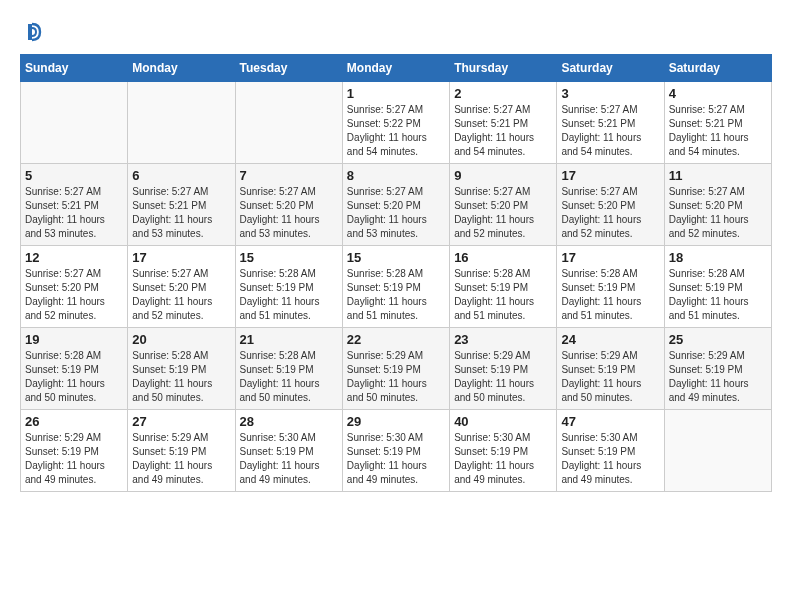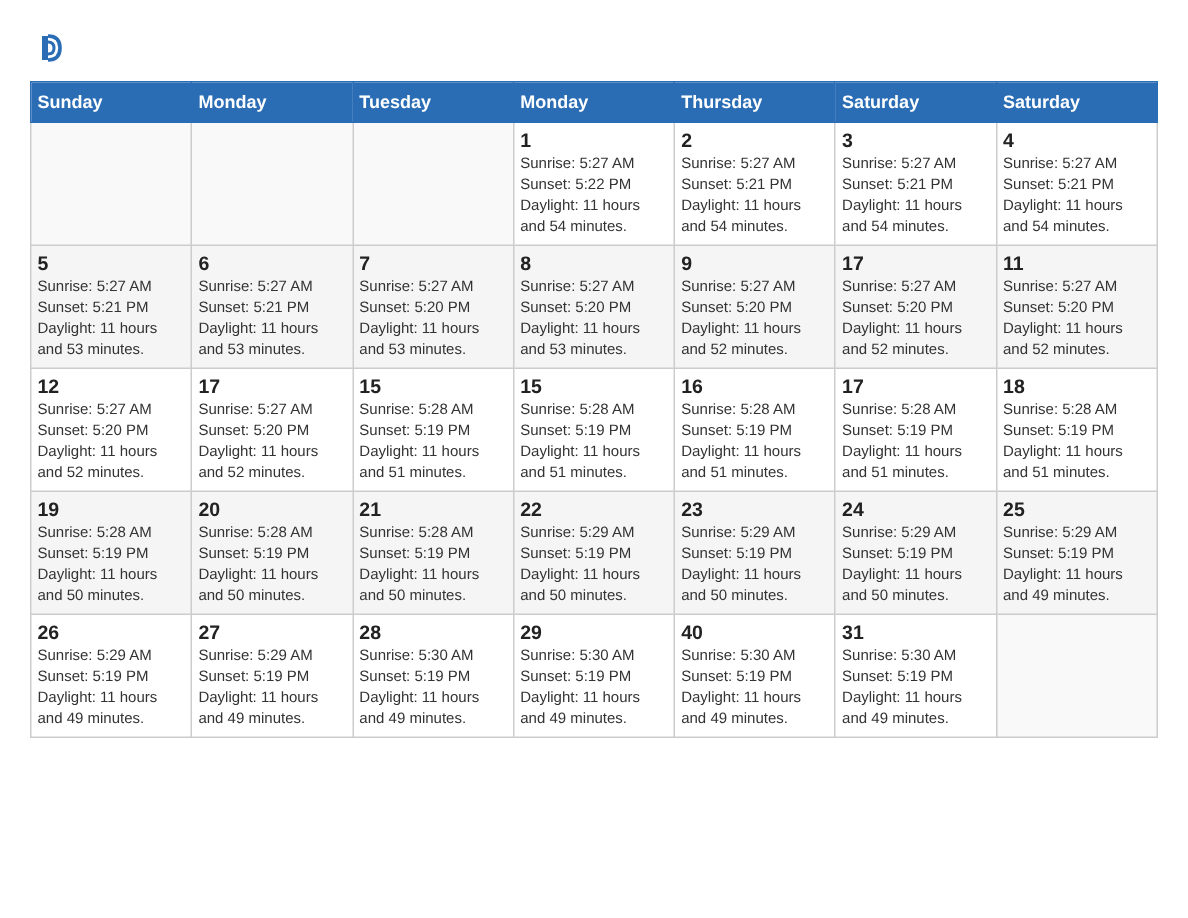--- a/index.html
+++ b/index.html
@@ -248,19 +248,19 @@
         </td>
         <td>
           <div class="day-number">29</div>
           <div class="day-info">Sunrise: 5:30 AM<br>Sunset: 5:19 PM<br>Daylight: 11 hours<br>and 49 minutes.</div>
         </td>
         <td>
           <div class="day-number">40</div>
           <div class="day-info">Sunrise: 5:30 AM<br>Sunset: 5:19 PM<br>Daylight: 11 hours<br>and 49 minutes.</div>
         </td>
         <td>
-          <div class="day-number">31</div>
+          <div class="day-number">47</div>
           <div class="day-info">Sunrise: 5:30 AM<br>Sunset: 5:19 PM<br>Daylight: 11 hours<br>and 49 minutes.</div>
         </td>
         <td class="empty"></td>
       </tr>
     </tbody>
 </table>
 
 </body></html>

